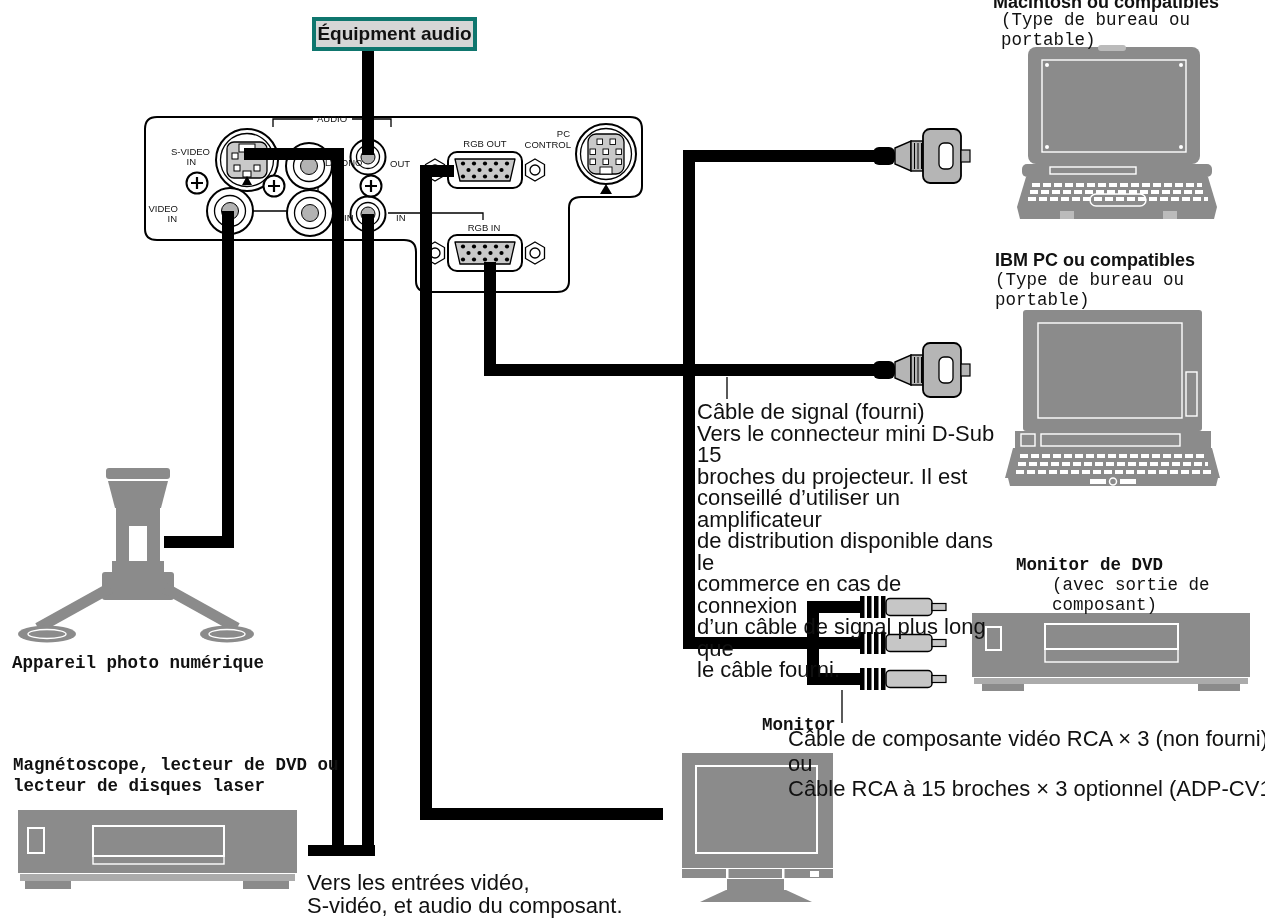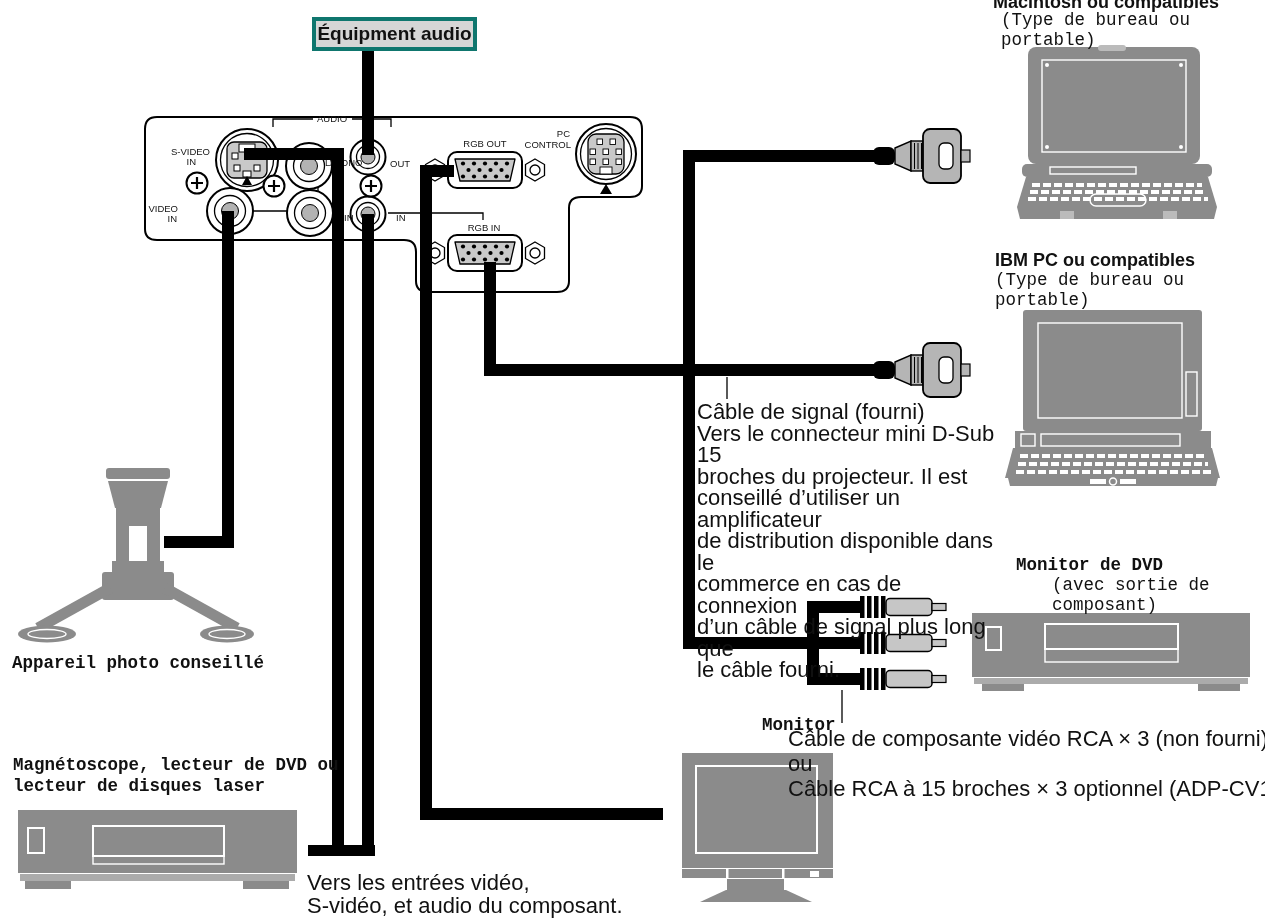--- a/index.html
+++ b/index.html
@@ -352,19 +352,19 @@
 le câble fourni.</div>
 
 <div class="lbl bold t17" style="left:1016px;top:555px;">Monitor de DVD</div>
 <div class="lbl t17" style="left:1052px;top:575px;">(avec sortie de composant)</div>
 
 <div class="lbl bold t17" style="left:722px;top:715px;margin-left:40px;">Monitor</div>
 
 <div class="lbl note lh25" style="left:788px;top:726px;width:500px;">Câble de composante vidéo RCA × 3 (non fourni) ou
 Câble RCA à 15 broches × 3 optionnel (ADP-CV1)</div>
 
-<div class="lbl bold t17" style="left:12px;top:653px;">Appareil photo conseillé</div>
+<div class="lbl bold t17" style="left:12px;top:653px;">Appareil photo numérique</div>
 
 <div class="lbl bold t17 lh21b" style="left:13px;top:755px;">Magnétoscope, lecteur de DVD ou
 lecteur de disques laser</div>
 
 <div class="lbl note lh22" style="left:307px;top:872px;">Vers les entrées vidéo,
 S-vidéo, et audio du composant.</div>
 
 </body></html>

